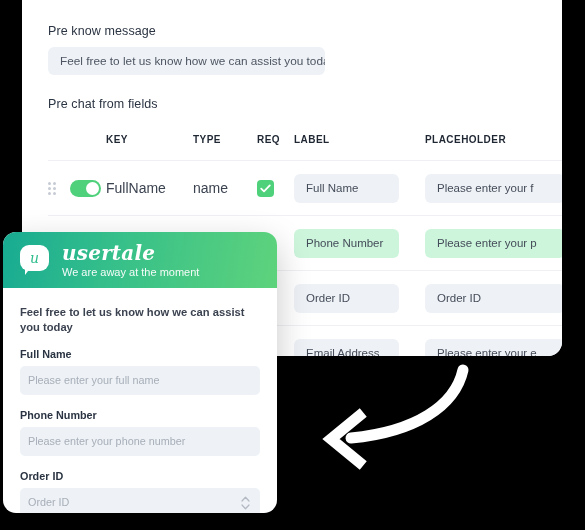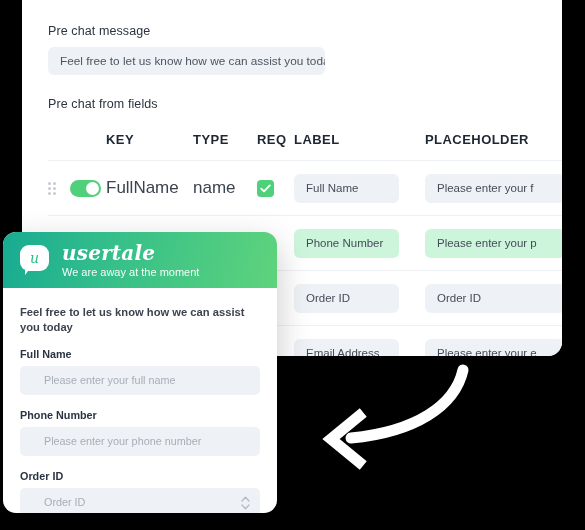--- a/index.html
+++ b/index.html
@@ -71,21 +71,21 @@
     width: 560px;
   }
 
   .table-head {
     display: flex;
     align-items: center;
     height: 22px;
     padding-bottom: 10px;
   }
   .th {
-    font-size: 13px;
+    font-size: 10px;
     font-weight: 700;
     color: #1f2733;
     letter-spacing: 0.45px;
   }
 
   .col-handle  { width: 22px; flex: none; }
   .col-toggle  { width: 36px; flex: none; }
   .col-key     { width: 87px; flex: none; }
   .col-type    { width: 64px; flex: none; }
   .col-req     { width: 37px; flex: none; }
@@ -123,21 +123,21 @@
   }
   .toggle .knob {
     position: absolute;
     top: 2px; right: 2px;
     width: 13px; height: 13px;
     border-radius: 50%;
     background: #ffffff;
   }
 
   .cell-text {
-    font-size: 17px;
+    font-size: 14px;
     color: #3c4350;
   }
 
   .checkbox {
     width: 17px; height: 17px;
     border-radius: 4px;
     background: #4fd17b;
     position: relative;
   }
   .checkbox svg { position: absolute; left: 2px; top: 2px; }
@@ -248,21 +248,21 @@
     font-weight: 600;
     margin-bottom: 6px;
   }
   .widget-field-input {
     height: 29px;
     line-height: 29px;
     background: #eef2f6;
     border-radius: 5px;
     font-size: 10.8px;
     color: #a7aeb8;
-    padding: 0 24px;
+    padding: 0 8px;
     box-sizing: border-box;
     white-space: nowrap;
     overflow: hidden;
     position: relative;
   }
   .stepper {
     position: absolute;
     right: 10px;
     top: 50%;
     transform: translateY(-50%);
@@ -278,21 +278,21 @@
     width: 180px;
     height: 120px;
   }
 </style>
 </head>
 <body>
 
 <div id="settings-card">
   <div class="card-inner">
 
-    <div class="section-label" id="pre-chat-message-label">Pre chat message</div>
+    <div class="section-label" id="pre-chat-message-label">Pre know message</div>
 
     <div class="text-input" id="pre-chat-message-input">Feel free to let us know how we can assist you today</div>
 
     <div class="section-label" id="pre-chat-fields-label">Pre chat from fields</div>
 
     <div id="fields-table">
 
       <div class="table-head">
         <div class="col-handle"></div>
         <div class="col-toggle"></div>

